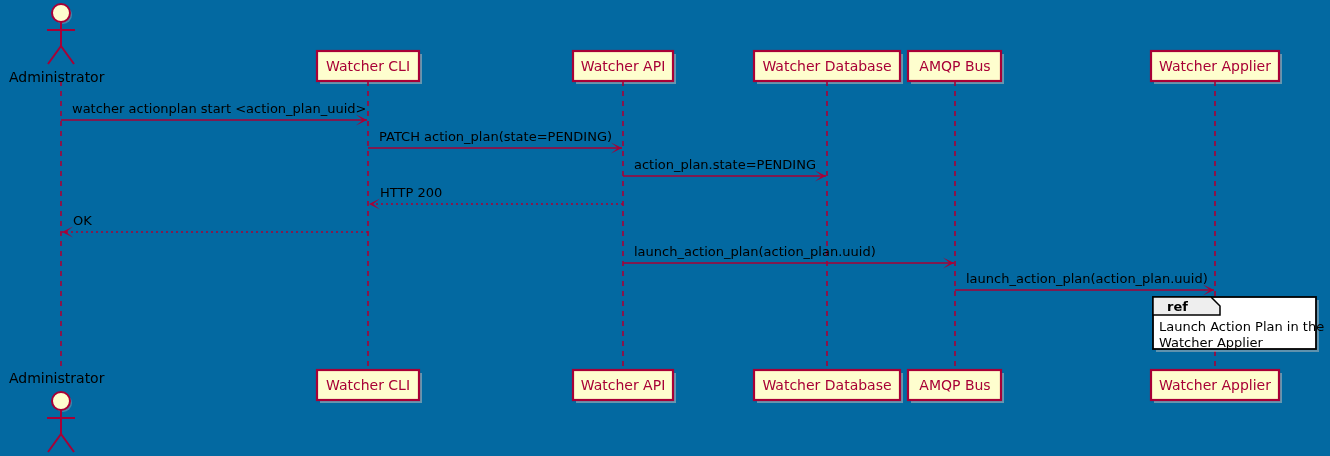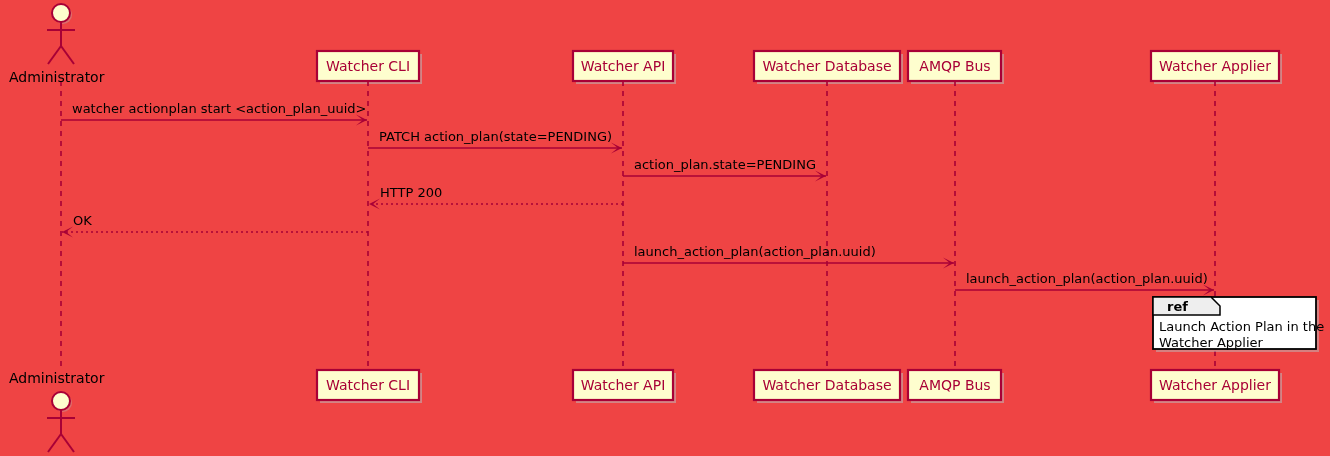--- a/index.html
+++ b/index.html
@@ -7,21 +7,21 @@
     padding: 0;
     background: #FFFFFF;
   }
   body {
     font-family: "DejaVu Sans", sans-serif;
   }
   #diagram-root {
     position: relative;
     width: 1330px;
     height: 456px;
-    background: #ef4444;
+    background: #0369a1;
     overflow: hidden;
   }
   svg.diagram-canvas {
     position: absolute;
     top: 0;
     left: 0;
     width: 1330px;
     height: 456px;
   }
   .participant-label,

